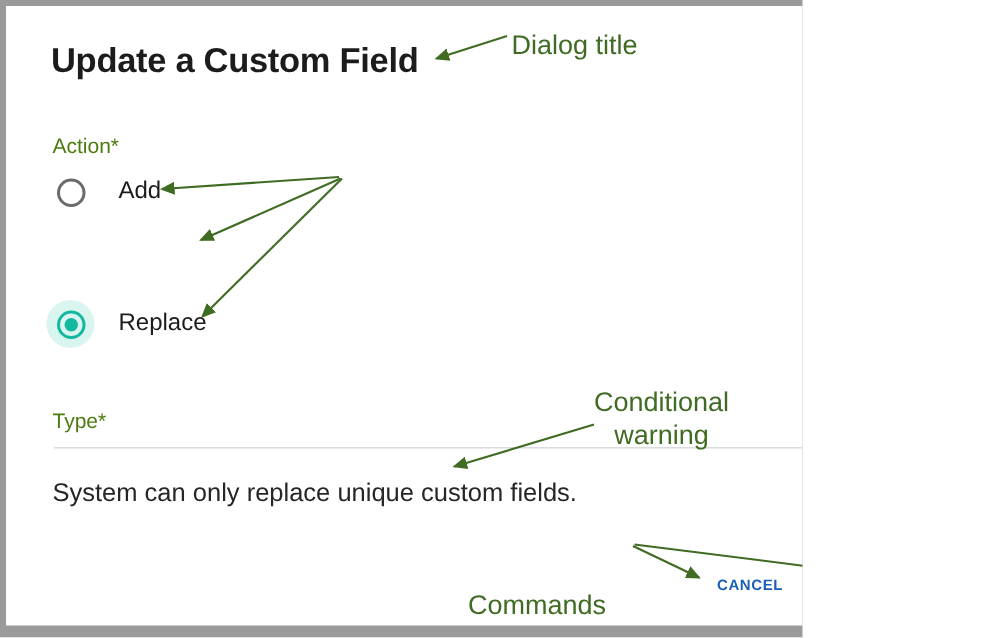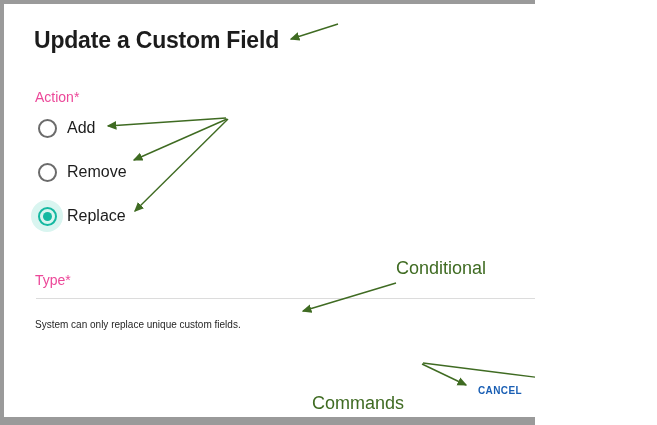--- a/index.html
+++ b/index.html
@@ -53,21 +53,21 @@
     font-weight: bold;
     color: #1c1c1c;
     letter-spacing: -0.2px;
     white-space: nowrap;
   }
 
   
   .field-label {
     position: absolute;
     font-size: 14px;
-    color: #ec4899;
+    color: #4d7c0f;
     white-space: nowrap;
   }
   #action-label { left: 31px; top: 85px; }
   #type-label   { left: 31px; top: 268px; }
 
   .radio-row {
     position: absolute;
     left: 27px;
     height: 32px;
     display: flex;
@@ -103,21 +103,21 @@
   .radio-dot {
     width: 9px;
     height: 9px;
     border-radius: 50%;
     background: #14b8a1;
     display: none;
   }
   .radio-hit.checked .radio-dot { display: block; }
 
   .radio-label {
-    margin-left: 4px;
+    margin-left: 16px;
     font-size: 16px;
     color: #1c1c1c;
     white-space: nowrap;
   }
 
   
   #type-select-line {
     position: absolute;
     left: 32px;
     top: 294px;
@@ -135,21 +135,21 @@
     align-items: center;
     justify-content: center;
   }
   #type-caret svg { display: block; }
 
   
   #warning-text {
     position: absolute;
     left: 31px;
     top: 315px;
-    font-size: 10px;
+    font-size: 17px;
     color: #262626;
     white-space: nowrap;
   }
 
   
   .cmd-btn {
     position: absolute;
     font-size: 10px;
     font-weight: bold;
     color: #1a5fb4;
@@ -201,28 +201,20 @@
 
     <div class="radio-row" id="radio-row-0">
       <span class="radio-hit">
         <span class="radio-outer">
           
         </span>
       </span>
       <span class="radio-label">Add</span>
     </div>
 
-    <div class="radio-row" id="radio-row-1">
-      <span class="radio-hit">
-        <span class="radio-outer">
-          
-        </span>
-      </span>
-      <span class="radio-label">Remove</span>
-    </div>
 
     <div class="radio-row" id="radio-row-2">
       <span class="radio-hit checked">
         <span class="radio-outer">
           <span class="radio-dot"></span>
         </span>
       </span>
       <span class="radio-label">Replace</span>
     </div>
 
@@ -253,16 +245,17 @@
     <line x1="226" y1="118" x2="108" y2="126" stroke="#3f6b22" stroke-width="1.4" marker-end="url(#arrowhead)"></line>
     <line x1="227" y1="119" x2="134" y2="160" stroke="#3f6b22" stroke-width="1.4" marker-end="url(#arrowhead)"></line>
     <line x1="228" y1="119" x2="135" y2="211" stroke="#3f6b22" stroke-width="1.4" marker-end="url(#arrowhead)"></line>
 
     <line x1="396" y1="283" x2="303" y2="311" stroke="#3f6b22" stroke-width="1.4" marker-end="url(#arrowhead)"></line>
 
     <line x1="422" y1="364" x2="466" y2="385" stroke="#3f6b22" stroke-width="1.4" marker-end="url(#arrowhead)"></line>
     <line x1="423" y1="363" x2="582" y2="383" stroke="#3f6b22" stroke-width="1.4" marker-end="url(#arrowhead)"></line>
   </svg>
 
-  <div id="anno-warning" class="anno-text"><span>Conditional</span><br></div>
+  <div class="anno-text" id="anno-title">Dialog title</div>
+  <div id="anno-warning" class="anno-text"><span>Conditional</span><br><span>warning</span></div>
   <div class="anno-text" id="anno-commands">Commands</div>
 
 </div>
 
 </body></html>

